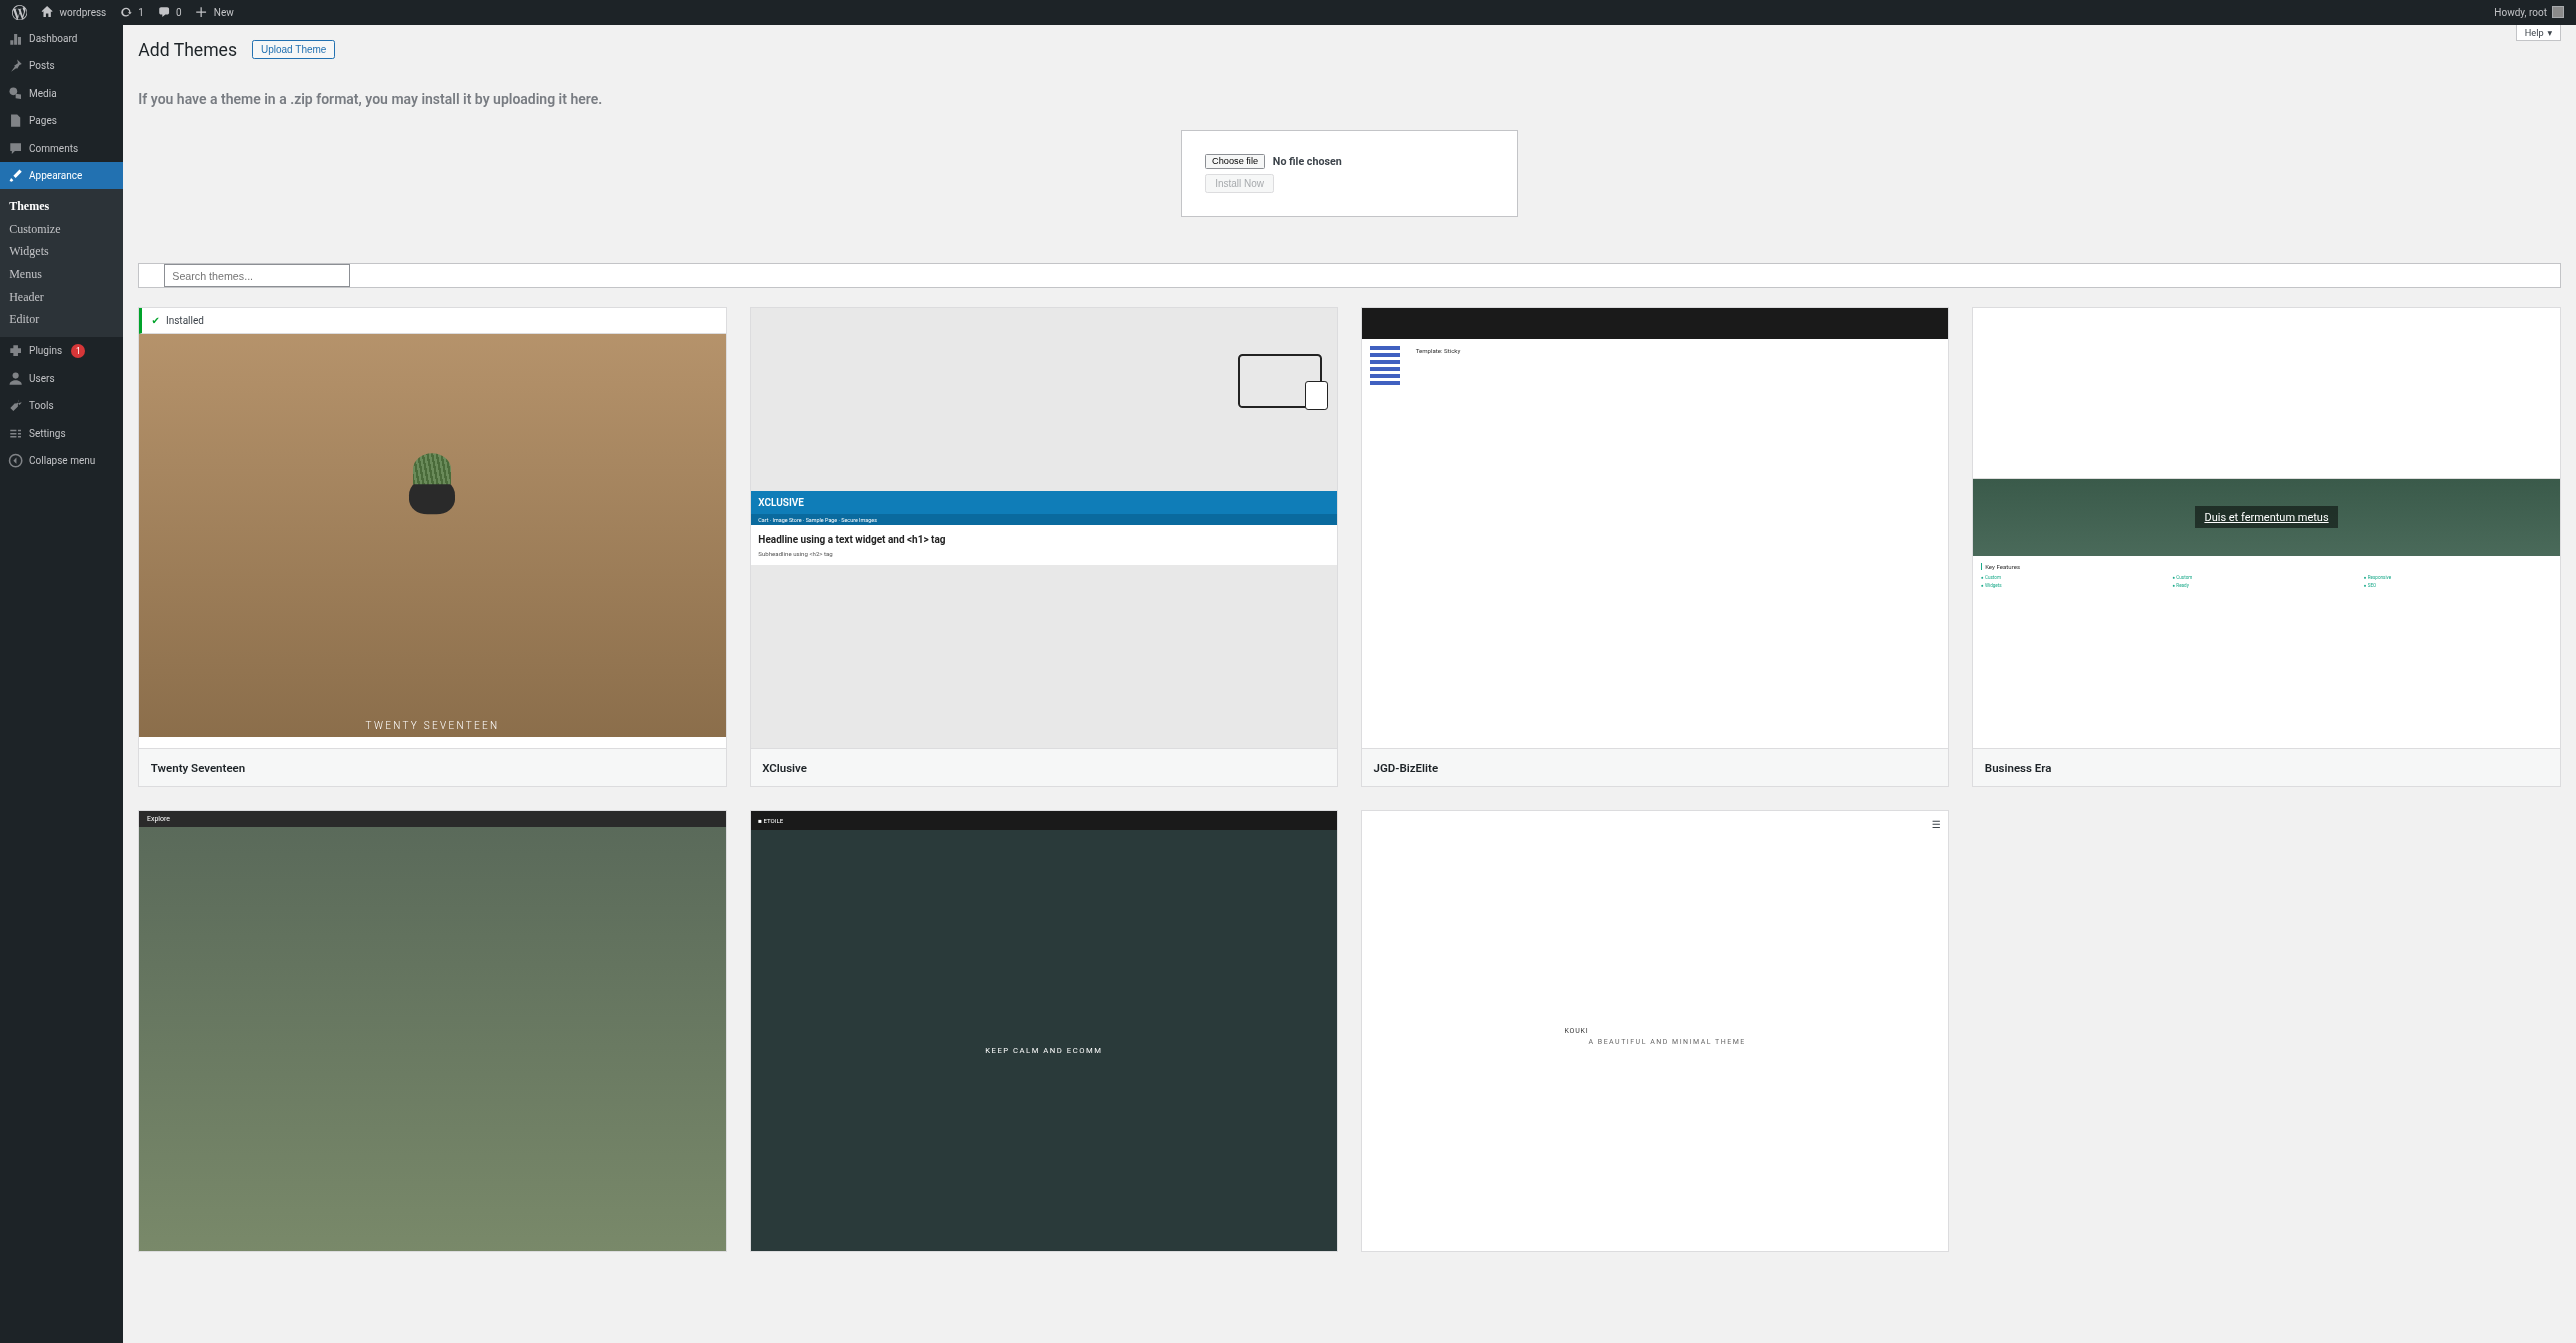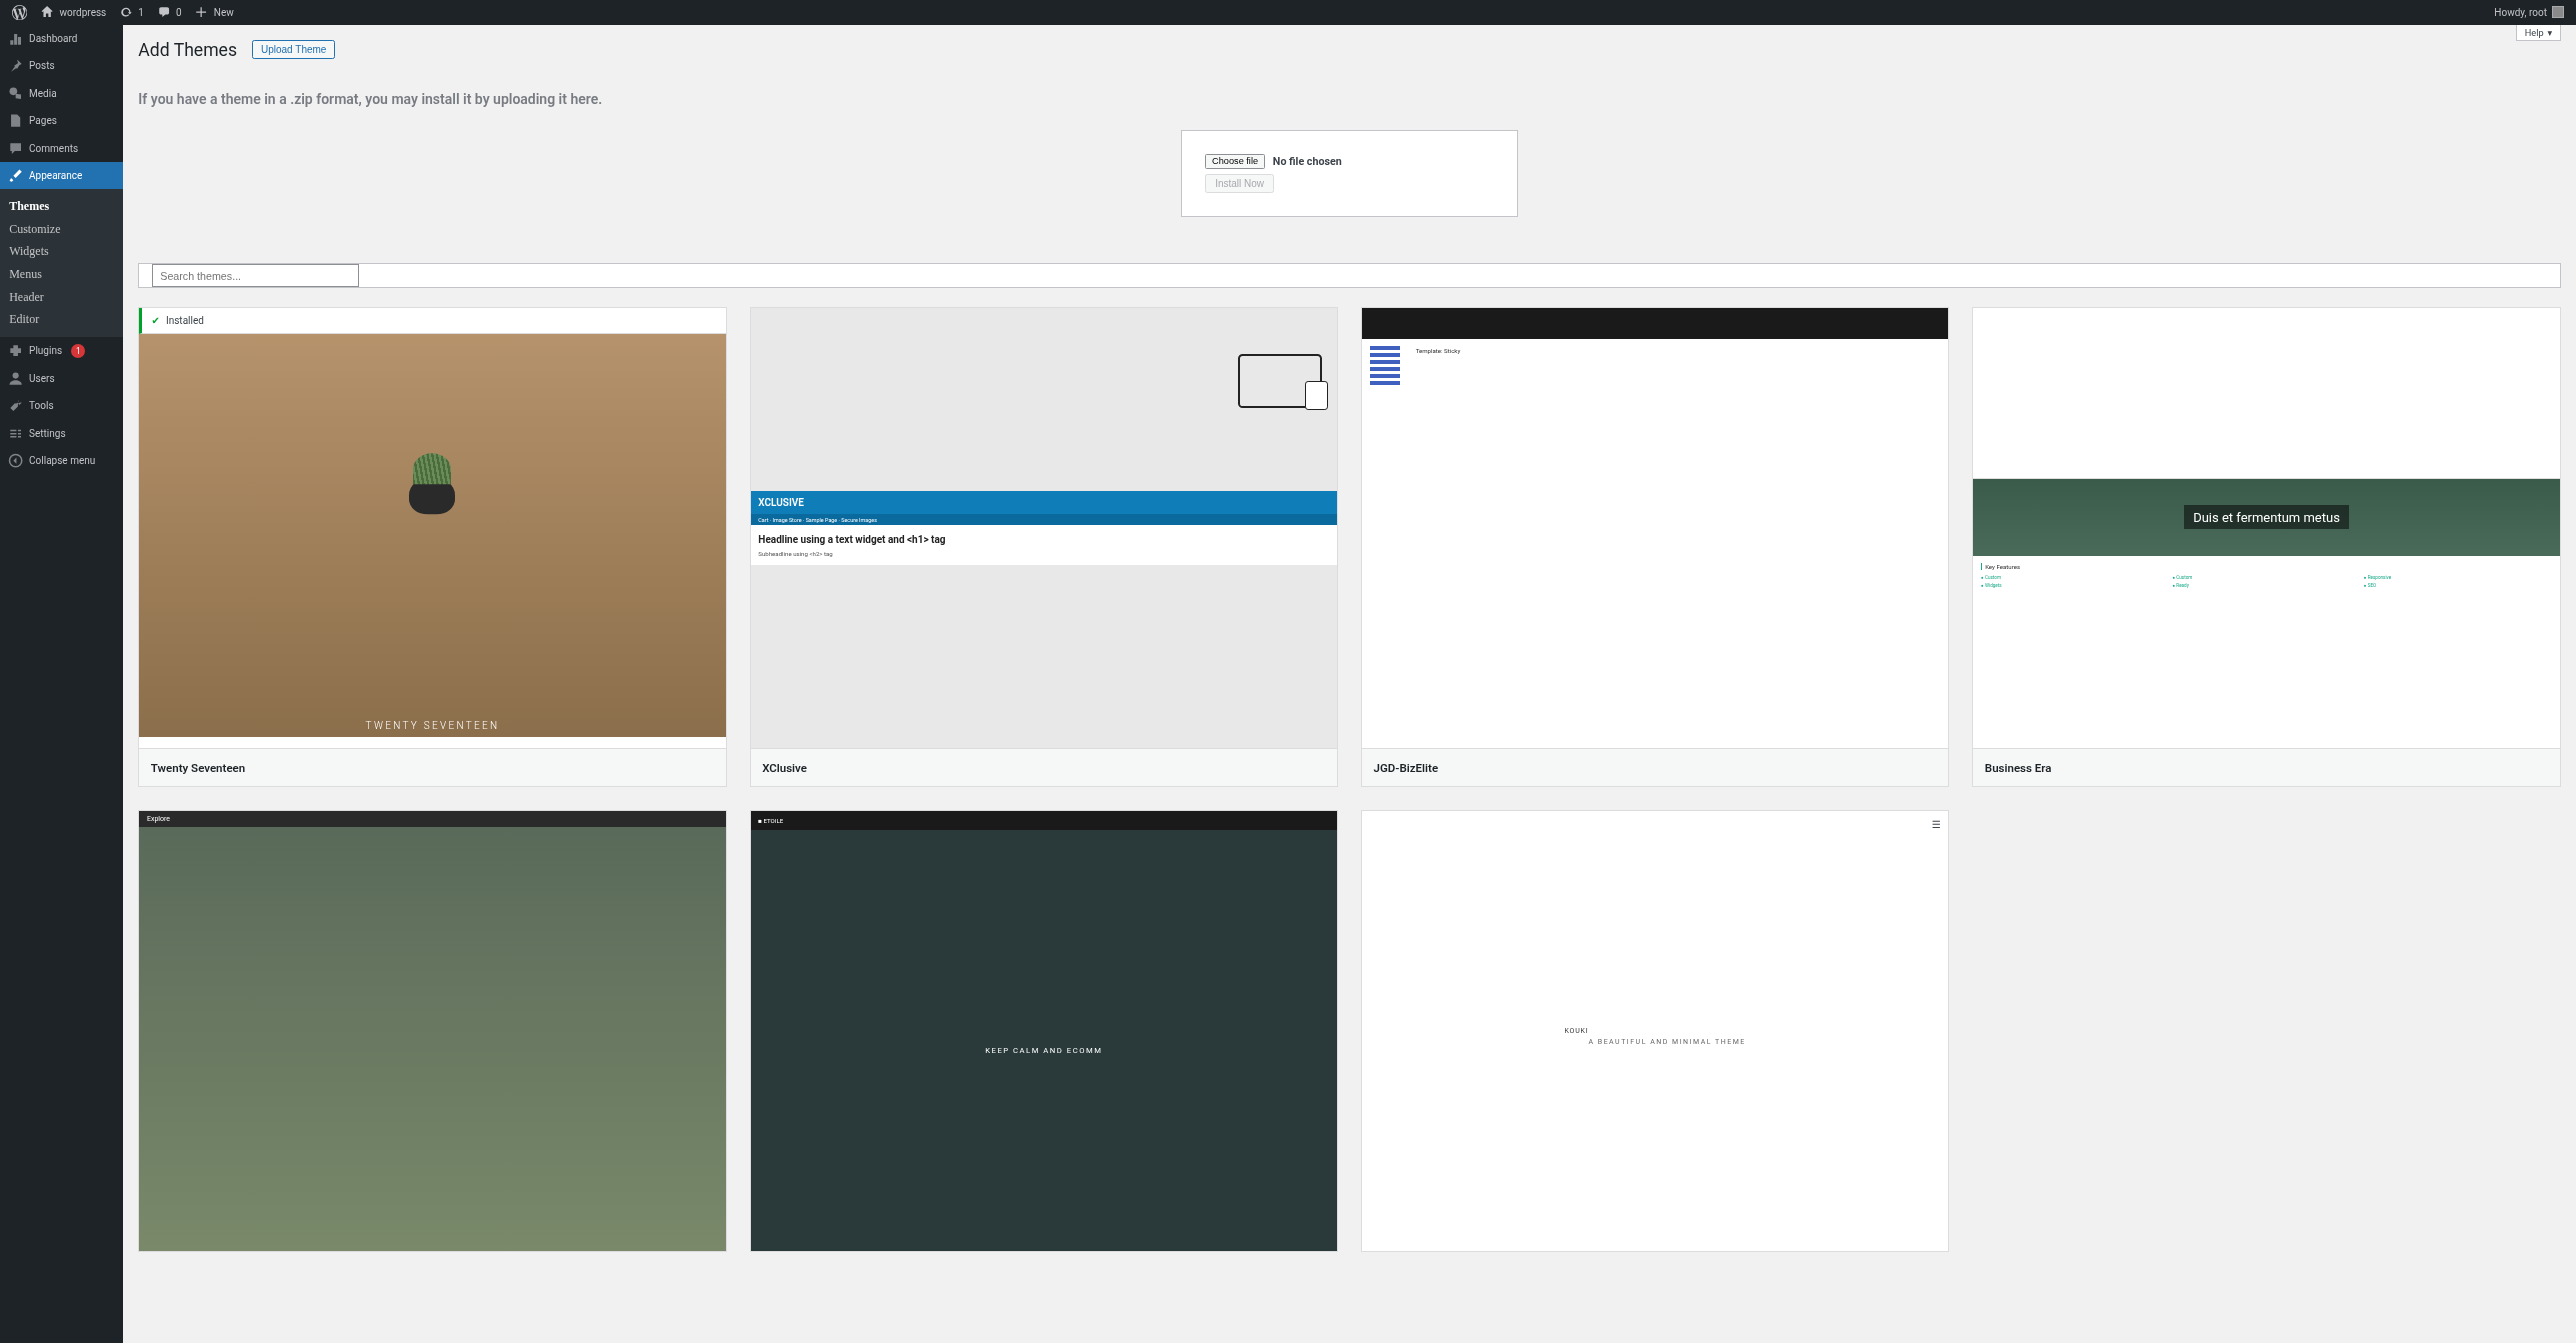--- a/index.html
+++ b/index.html
@@ -113,21 +113,21 @@
 .count-pill {
   background: #646970; color:#fff; border-radius: 23px;
   padding: 3.1px 7.7px; margin-right: 10.7px; font-size: 10.7px;
 }
 .filter-tab {
   padding: 12.3px 9.2px; cursor: pointer; font-size: 10.7px; color: #646970;
   border-bottom: 3.1px solid transparent;
 }
 .filter-tab.active { border-bottom-color: #1d2327; color: #1d2327; font-weight: 600; }
 .feature-filter { display:flex; align-items:center; gap:4.6px; color:#646970; cursor:pointer; padding: 12.3px 9.2px; font-size: 10.7px; margin-left: 7.7px; }
-.search-input { border: 0.8px solid #8c8f94; padding: 4.6px 7.7px; width: 207px; font-size: 10.7px; }
+.search-input { border: 0.8px solid #8c8f94; padding: 4.6px 7.7px; width: 186px; font-size: 10.7px; margin-left: 12px; }
 
 .theme-grid {
   display: grid; grid-template-columns: repeat(4, 1fr);
   gap: 23px; margin-top: 19px;
 }
 .theme-card { border: 0.8px solid #dcdcde; background: #fff; cursor: pointer; position: relative; }
 .theme-card.installed .installed-banner {
   position:absolute; top:0; left:0; right:0;
   background:#fff; border-bottom:0.8px solid #dcdcde;
   padding: 7px 9.2px; display:flex; align-items:center; gap:6.1px;
@@ -155,21 +155,21 @@
 .thumb-2 .headline { font-size:10px; font-weight:700; color:#222; width:40%; line-height:1.3; }
 .thumb-2 .device { position:absolute; right:15.3px; top:46px; width:84px; height:54px; border:2.3px solid #222; border-radius:4.6px; }
 .thumb-2 .tablet { position:absolute; right:9.2px; top:73px; width:23px; height:29px; border:1.5px solid #222; border-radius:3.1px; background:#fff; }
 .thumb-3 .hdr { background:#1a1a1a; height:31px; }
 .thumb-3 .body { background:#fff; height:100%; padding:7.7px; }
 .thumb-3 .col { position:absolute; left:7.7px; top:38px; width:38px; }
 .thumb-3 .line { height:3.8px; background:#4060c0; margin-bottom:3.1px; width:80%; }
 .thumb-4 { background:#fff; }
 .thumb-4 .hdr { height:18.4px; background:#fff; border-bottom:0.8px solid #ddd; }
 .thumb-4 .hero { height:77px; background: linear-gradient(#3a5a4a, #4a6a5a); position:relative; display:flex; align-items:center; justify-content:center; }
-.thumb-4 .overlay { background: rgba(0,0,0,.5); color: #fff; padding:4.6px 9.2px; font-size:13px; }
+.thumb-4 .overlay { background: rgba(0,0,0,.5); color: #fff; padding:4.6px 9.2px; font-size:11px;text-decoration:underline; }
 .thumb-4 .features { padding:7.7px; }
 .thumb-5 { background:#fff; padding:6.1px; }
 .thumb-5 .title { font-size:8.4px; font-weight:600; color:#333; }
 .thumb-5 .nav { font-size:5.4px; position:absolute; right:6.1px; top:6.1px; color:#888; }
 .thumb-6 .hdr { background:#2a2a2a; color:#fff; padding:3.8px 7.7px; font-size:7px; }
 .thumb-6 .hero { height:100%; background: linear-gradient(#5a6a5a, #7a8a6a); }
 .thumb-7 .hdr { background:#1a1a1a; color:#fff; padding:6.1px 7.7px; font-size:6.1px; }
 .thumb-7 .hero { height:100%; background:#2a3a3a; display:flex; align-items:center; justify-content:center; color:#fff; letter-spacing:1.5px; font-size:7.7px; }
 .thumb-8 { background:#fff; padding:7.7px; }
 .thumb-8 .brand { font-size:7px; letter-spacing:0.8px; color:#333; }

